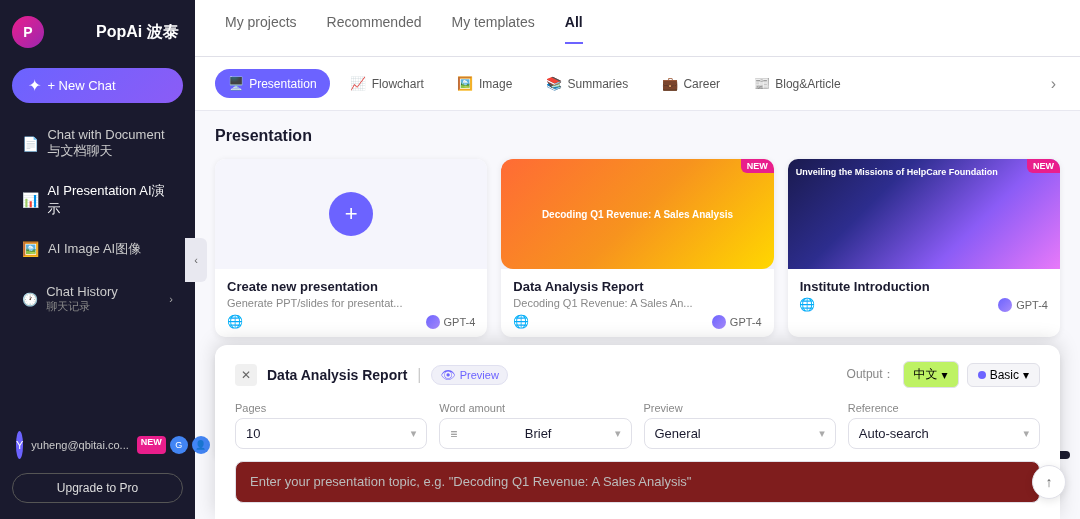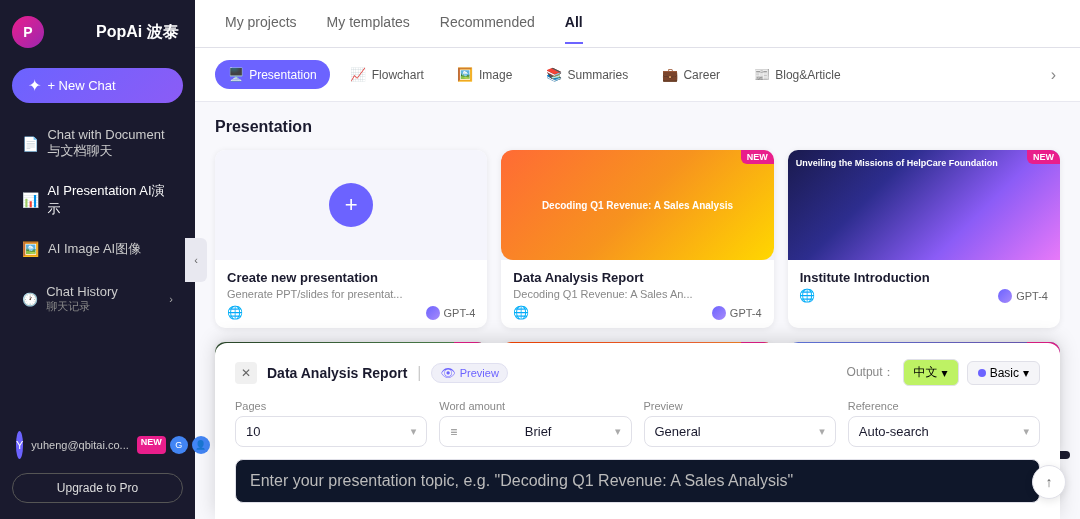--- a/index.html
+++ b/index.html
@@ -145,21 +145,21 @@
       display: flex;
       flex-direction: column;
       overflow: hidden;
     }
 
     
     .top-nav {
       display: flex;
       align-items: center;
       gap: 30px;
-      padding: 14px 30px 4px;
+      padding: 14px 30px 13px;
       border-bottom: 1px solid #e0e0e8;
       background: #fff;
     }
     .top-nav-item {
       font-size: 14px;
       color: #666;
       padding-bottom: 12px;
       cursor: pointer;
       border-bottom: 2px solid transparent;
       margin-bottom: -1px;
@@ -439,25 +439,25 @@
       display: flex;
       align-items: center;
       justify-content: space-between;
       cursor: pointer;
     }
     .form-select .arrow { color: #aaa; font-size: 11px; }
     .form-select .brief-icon { color: #888; font-size: 12px; margin-right: 4px; }
 
     
     .text-input-area {
-      background: #0f172a;
+      background: #7f1d1d;
       border: 1px solid #e0e0e8;
       border-radius: 8px;
       padding: 12px 14px;
-      font-size: 16px;
+      font-size: 13px;
       color: #bbb;
       min-height: 42px;
       width: 100%;
     }
 
     
     .wechat-watermark {
       position: absolute;
       bottom: 60px;
       right: 40px;
@@ -562,22 +562,22 @@
     <button class="upgrade-btn">Upgrade to Pro</button>
   </div>
 
   <div class="sidebar-collapse">‹</div>
 </div>
 
 <div class="main">
 
   <div class="top-nav">
     <div class="top-nav-item">My projects</div>
+    <div class="top-nav-item">Recommended</div>
     <div class="top-nav-item">My templates</div>
-    <div class="top-nav-item">Recommended</div>
     <div class="top-nav-item active">All</div>
   </div>
 
   <div class="filter-tabs">
     <div class="filter-tab active">
       <span class="tab-emoji">🖥️</span>
       <span>Presentation</span>
     </div>
     <div class="filter-tab">
       <span class="tab-emoji">📈</span>

